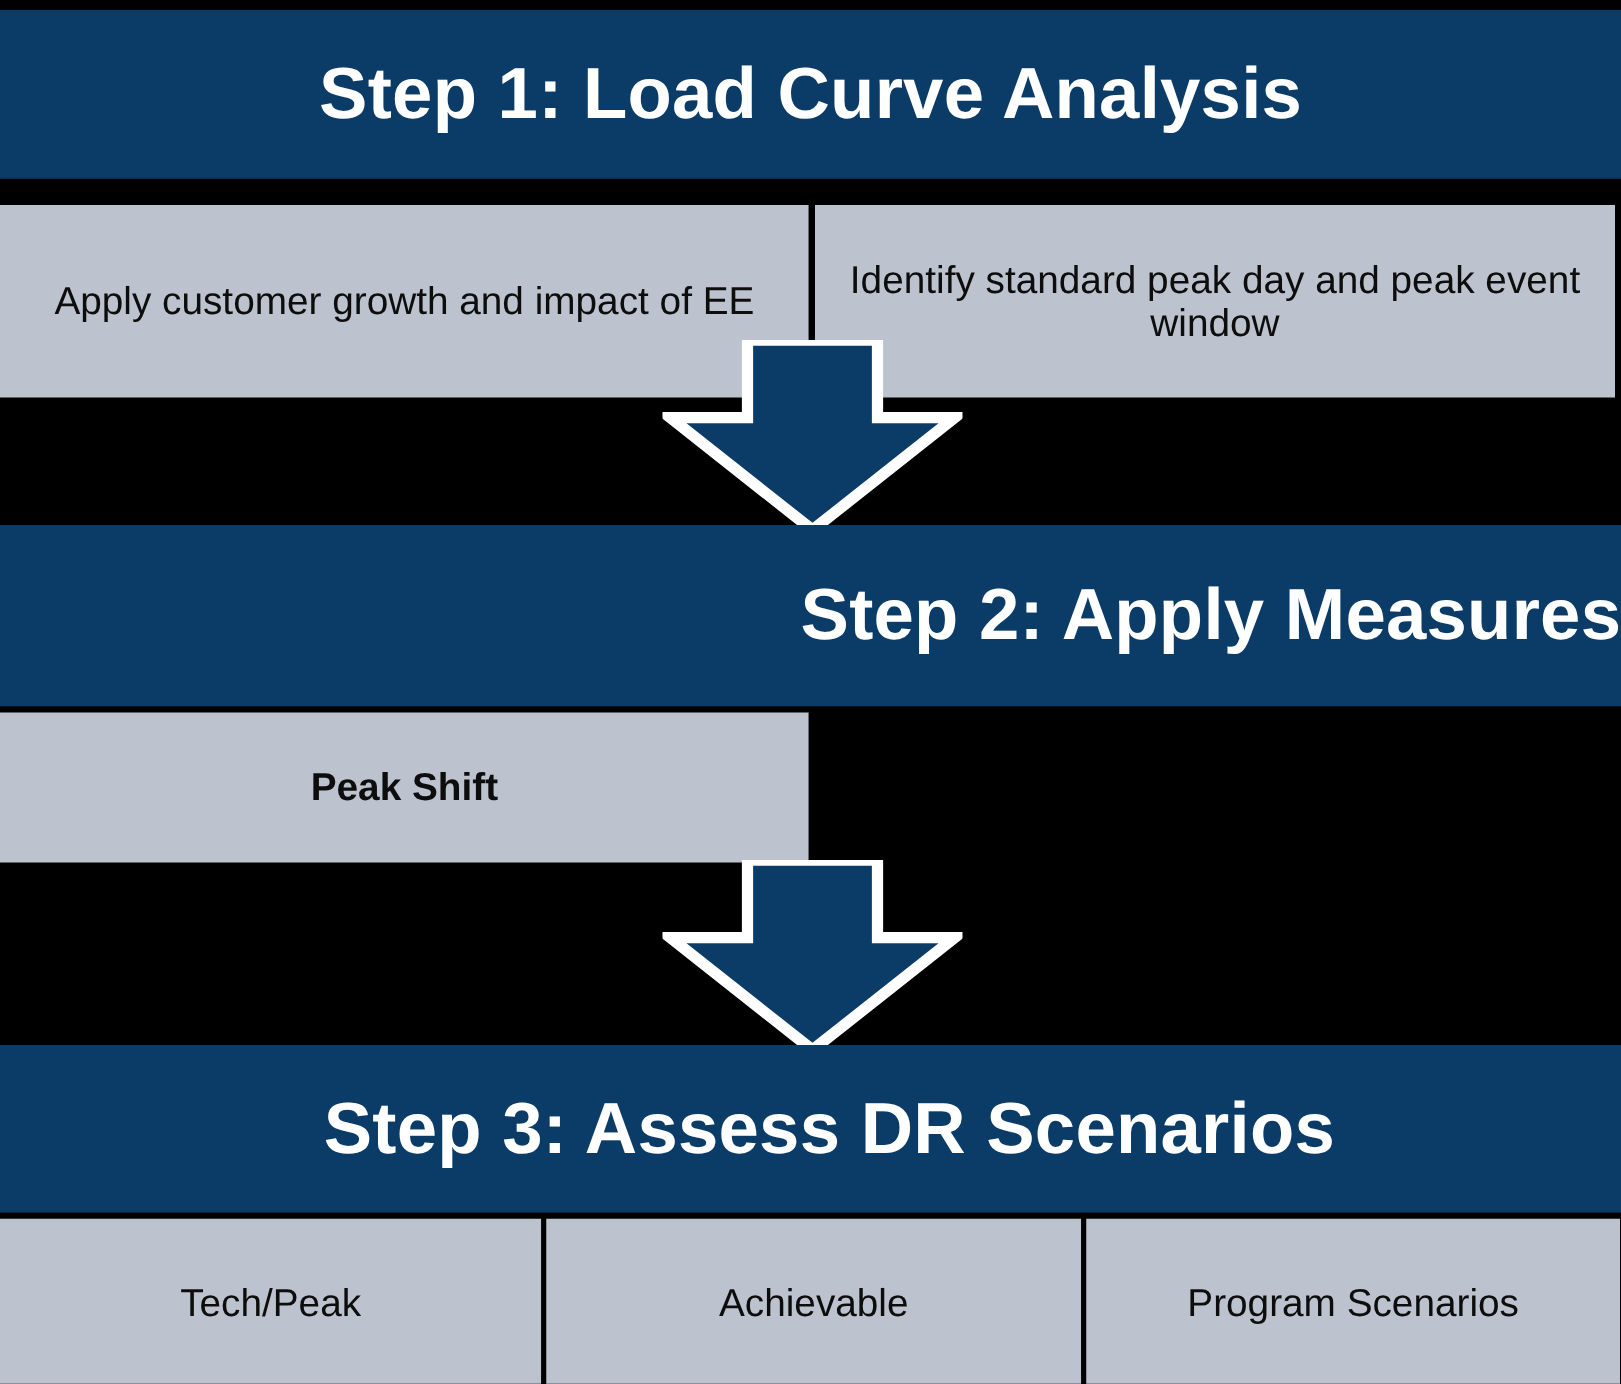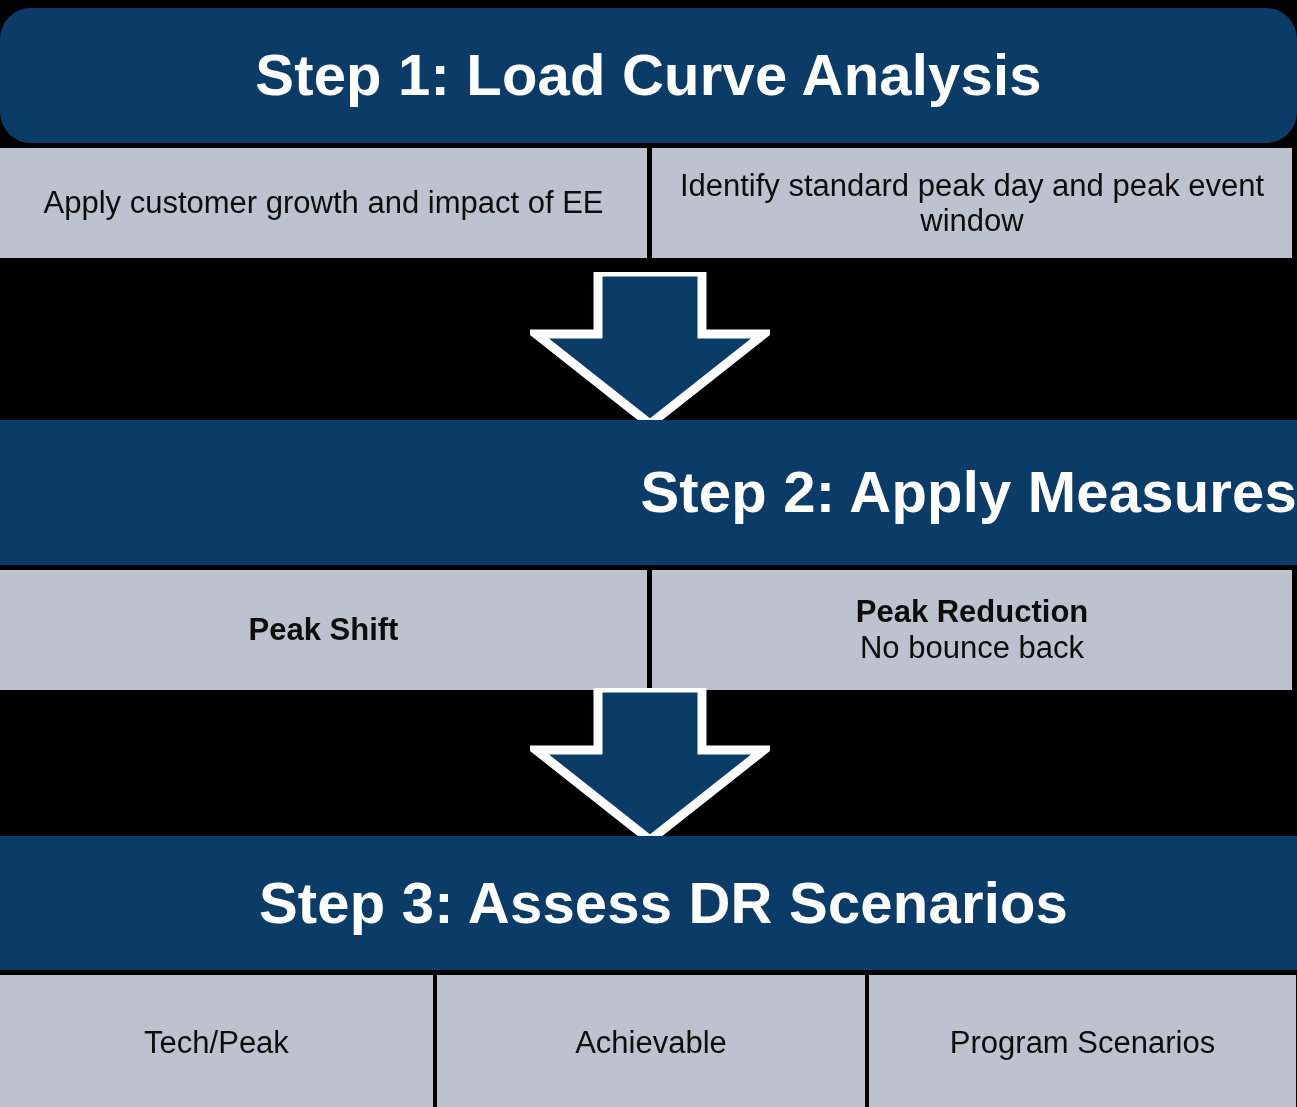--- a/index.html
+++ b/index.html
@@ -70,22 +70,22 @@
   }
   .cell-text {
     font-size: 31px;
     font-weight: normal;
     line-height: 1.14;
     color: #0d0d0d;
   }
 
   
   #step1 { top: 8px; }
-  #step1 .step-header { height: 135px; border-radius: 31px; }
-  #step1 .step-cells  { height: 110px; margin-top: 5px; }
+  #step1 .step-header { height: 135px; }
+  #step1 .step-cells  { height: 154px; margin-top: 21px; }
   #step1 .cell-a { width: 647px; }
   #step1 .cell-gap { width: 5px; background: #000000; }
   #step1 .cell-b { width: 640px; }
 
   #step2 { top: 420px; }
   #step2 .step-header { height: 145px; justify-content: flex-end; }
   #step2 .step-cells  { height: 120px; margin-top: 5px; }
   #step2 .cell-a { width: 647px; }
   #step2 .cell-gap { width: 5px; background: #000000; }
   #step2 .cell-b { width: 640px; }
@@ -136,24 +136,20 @@
 
   <div class="step-block" id="step2">
     <div class="step-header">
       <span class="step-header-title">Step 2: Apply Measures</span>
     </div>
     <div class="step-cells">
       <div class="cell cell-a">
         <span class="cell-title">Peak Shift</span>
       </div>
       <div class="cell-gap"></div>
-      <div class="cell cell-b">
-        <span class="cell-title">Peak Reduction</span>
-        <span class="cell-text">No bounce back</span>
-      </div>
     </div>
   </div>
 
   <div class="arrow-wrap" id="arrow2">
     <svg viewBox="0 0 240 156" preserveAspectRatio="none">
       <polygon points="68,0 172,0 172,62 234,62 120,152 6,62 68,62" fill="#0b3c68" stroke="#ffffff" stroke-width="9" stroke-linejoin="miter"></polygon>
     </svg>
   </div>
 
   <div class="step-block" id="step3">

